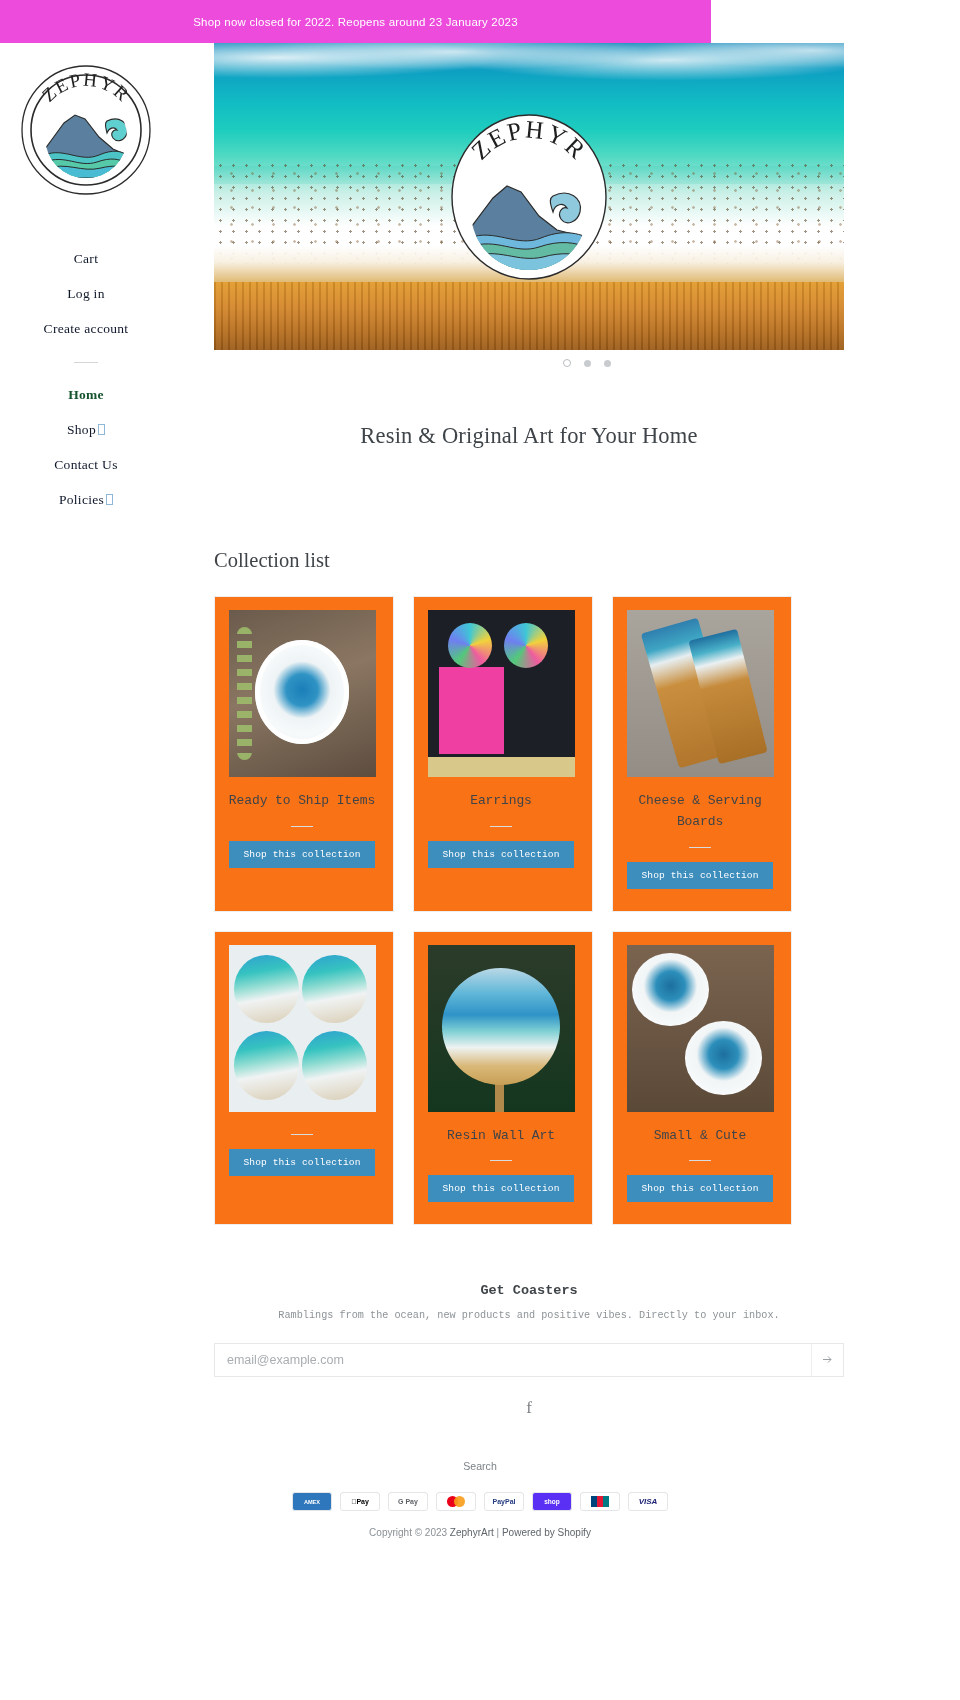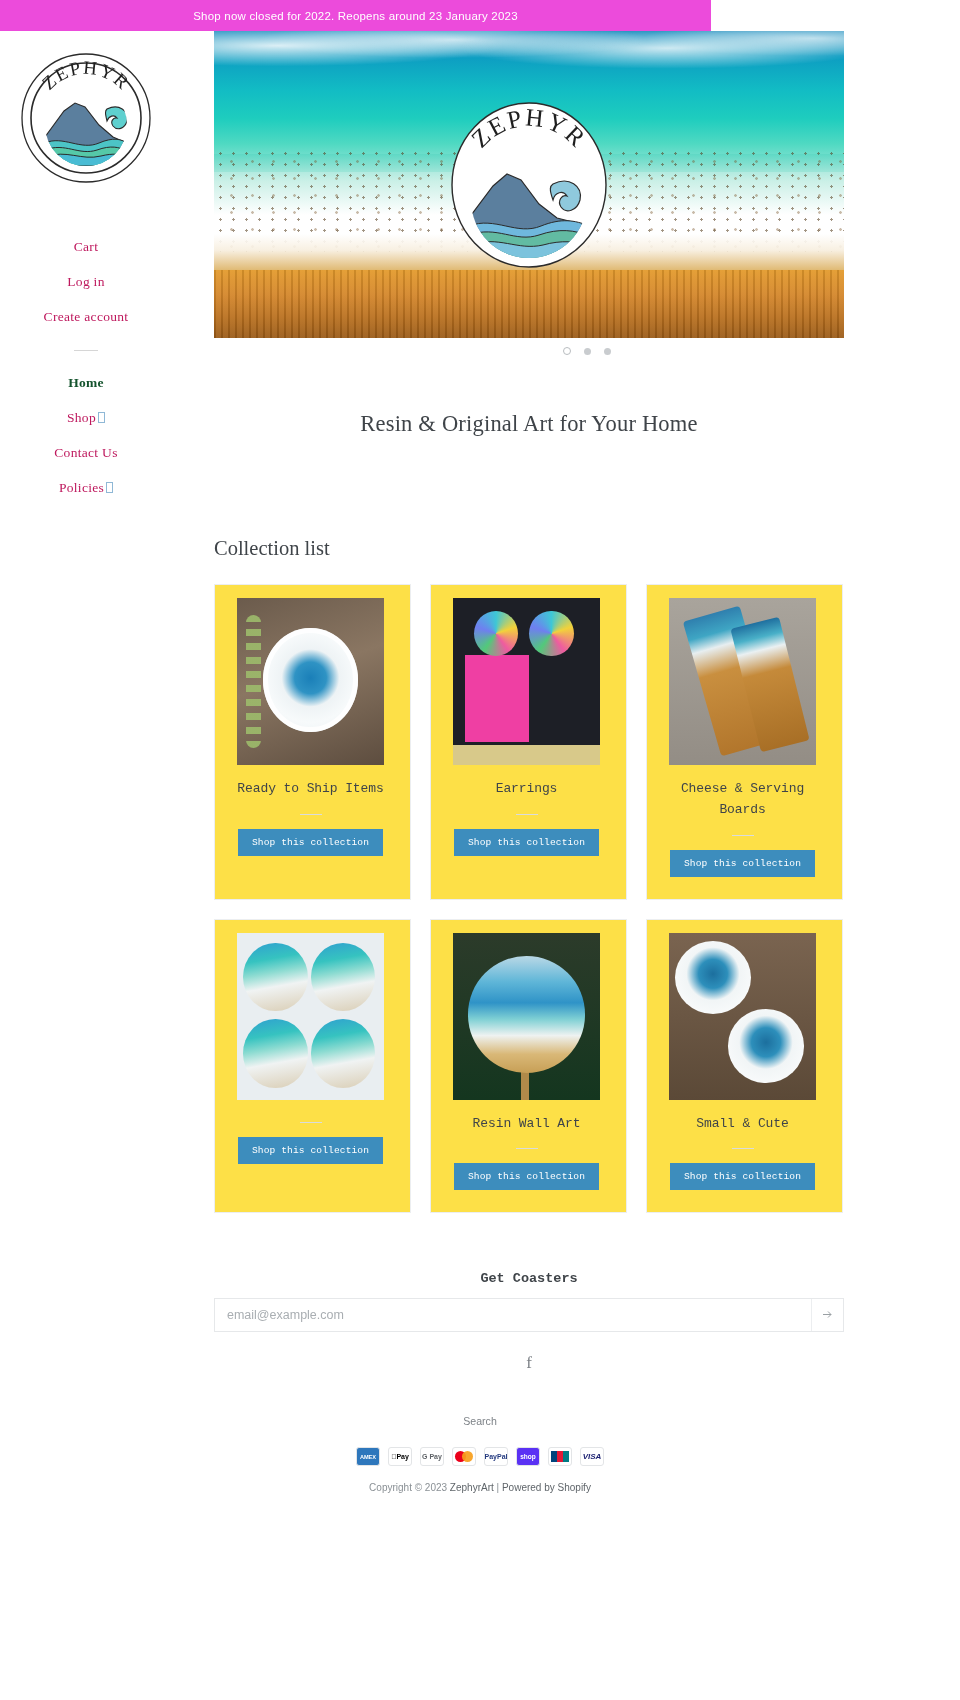--- a/index.html
+++ b/index.html
@@ -10,21 +10,21 @@
     background: #ffffff;
     font-family: "Liberation Sans", sans-serif;
     color: #3d4246;
     overflow: hidden;
     position: relative;
   }
 
   
   .announcement {
     width: 711px;
-    height: 31px;
+    height: 43px;
     background: #ec4bdb;
     color: #ffffff;
     display: flex;
     align-items: center;
     justify-content: center;
     font-size: 11.5px;
     letter-spacing: .2px;
     font-family: "Liberation Sans", sans-serif;
   }
 
@@ -45,21 +45,21 @@
   .logo-svg { display:block; width:134px; height:134px; }
 
   
   .nav-list { list-style:none; margin:0; padding:0; width:100%; text-align:center; }
   .nav-list li { margin: 0; }
   .nav-link {
     display:block;
     padding: 9.5px 0;
     font-family: "Liberation Serif", serif;
     font-size: 13.5px;
-    color: #be185d;
+    color: #0f172a;
     text-decoration:none;
     letter-spacing:.3px;
   }
   .nav-link.active { color:#14532d; font-weight:700; }
   .nav-divider {
     width: 24px;
     height:1px;
     background:#d6d6d6;
     margin: 16px auto 14px auto;
   }
@@ -153,23 +153,23 @@
   .collection-title {
     text-align:left;
     font-family:"Liberation Serif", serif;
     font-weight:400;
     font-size:20.5px;
     color:#3f4449;
     margin:0 0 24px 0;
   }
   .grid { display:flex; flex-wrap:wrap; gap:19px; }
   .card {
-    width:197px;
+    width:180px;
     border:1px solid #eceef0;
-    background:#fde047;
+    background:#f97316;
     padding:13px 14px 22px 10px;
     display:flex;
     flex-direction:column;
     align-items:center;
   }
   .card-img {
     width:147px; height:167px;
     margin-bottom:14px;
     position:relative;
     overflow:hidden;
@@ -316,21 +316,21 @@
     padding-top: 40px;
   }
   .footer-link {
     font-family:"Liberation Sans", sans-serif;
     font-size:10.6px;
     color:#7d8287;
     text-decoration:none;
   }
   .payments { display:flex; justify-content:center; gap:8px; margin: 18px 0 16px 0; }
   .pay {
-    width:24px; height:19px;
+    width:40px; height:19px;
     border:1px solid #e3e5e7;
     border-radius:3px;
     background:#fff;
     display:flex; align-items:center; justify-content:center;
     font-size:5.6px;
     font-family:"Liberation Sans", sans-serif;
     font-weight:700;
     overflow:hidden;
   }
   .pay.amex { background:#2e77bc; color:#fff; }
@@ -542,20 +542,21 @@
           <div class="card-title">Small &amp; Cute</div>
           <div class="card-rule"></div>
           <button class="btn-collection">Shop this collection</button>
         </div>
 
       </div>
     </section>
 
     <section class="newsletter">
       <h3>Get Coasters</h3>
+      <p class="sub">Ramblings from the ocean, new products and positive vibes. Directly to your inbox.</p>
       <form class="signup">
         <input type="email" placeholder="email@example.com" style="">
         <button type="button" class="submit">
           <svg width="11" height="11" viewBox="0 0 11 11">
             <path d="M1 5.5 H9 M6 2.5 L9 5.5 L6 8.5" fill="none" stroke="#9aa0a4" stroke-width="1"></path>
           </svg>
         </button>
       </form>
       <div class="social-row">
         <a class="fb-icon" href="#">f</a>

